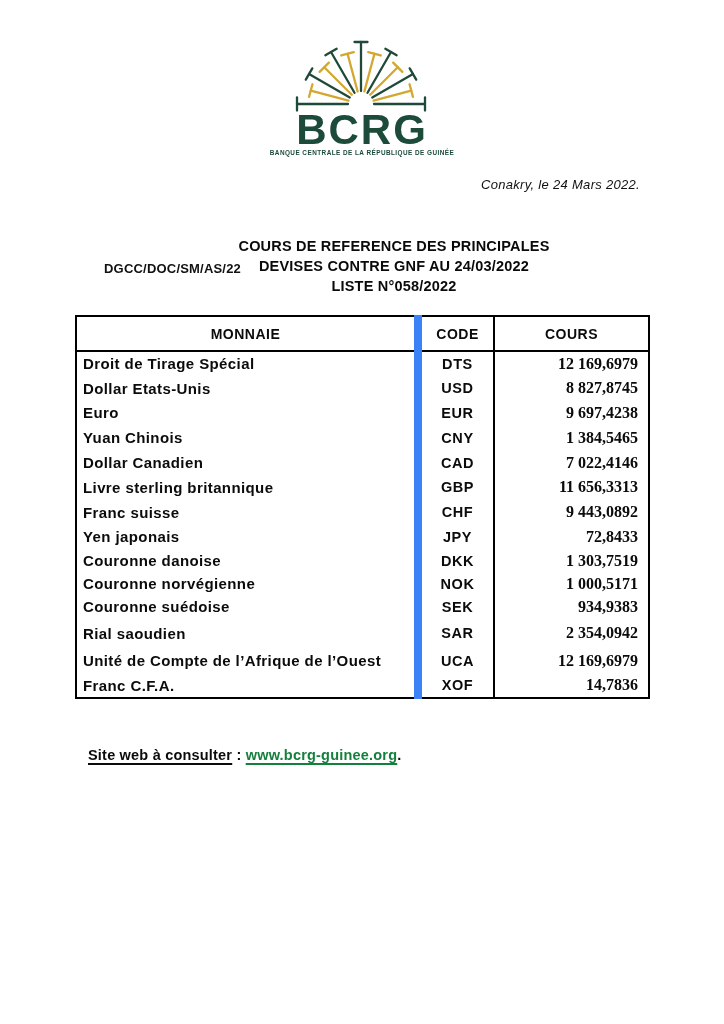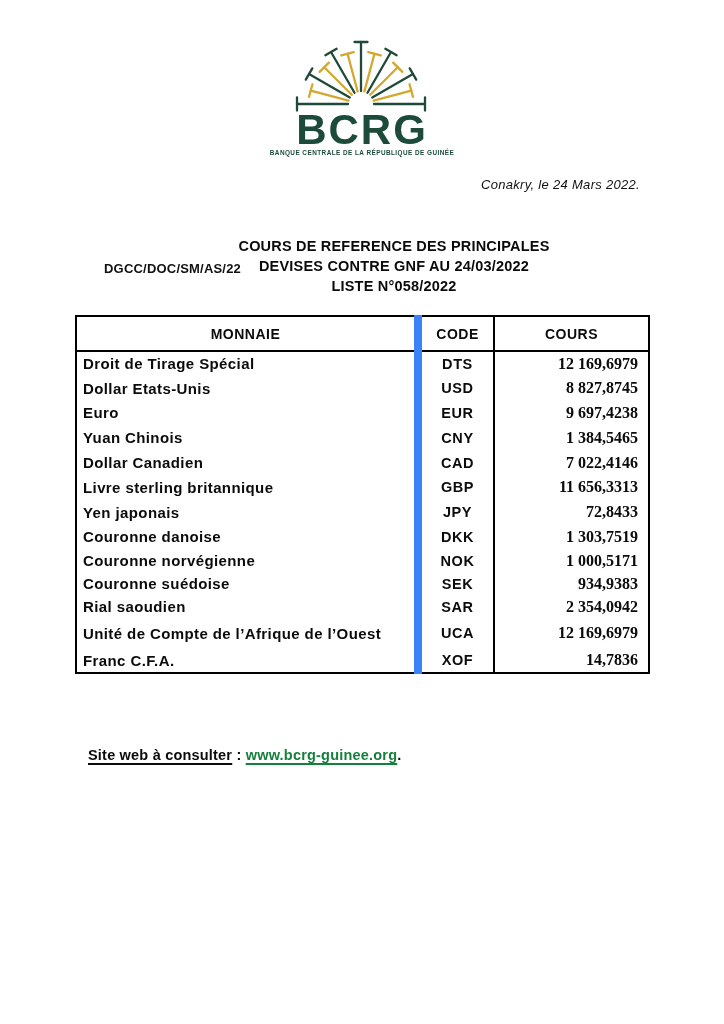--- a/index.html
+++ b/index.html
@@ -161,20 +161,25 @@
       <td class="c-name">Dollar Canadien</td>
       <td class="c-code">CAD</td>
       <td class="c-rate">7 022,4146</td>
     </tr>
         <tr>
       <td class="c-name">Livre sterling britannique</td>
       <td class="c-code">GBP</td>
       <td class="c-rate">11 656,3313</td>
     </tr>
         <tr>
+      <td class="c-name">Franc suisse</td>
+      <td class="c-code">CHF</td>
+      <td class="c-rate">9 443,0892</td>
+    </tr>
+        <tr>
       <td class="c-name">Yen japonais</td>
       <td class="c-code">JPY</td>
       <td class="c-rate">72,8433</td>
     </tr>
         <tr>
       <td class="c-name">Couronne danoise</td>
       <td class="c-code">DKK</td>
       <td class="c-rate">1 303,7519</td>
     </tr>
         <tr>

